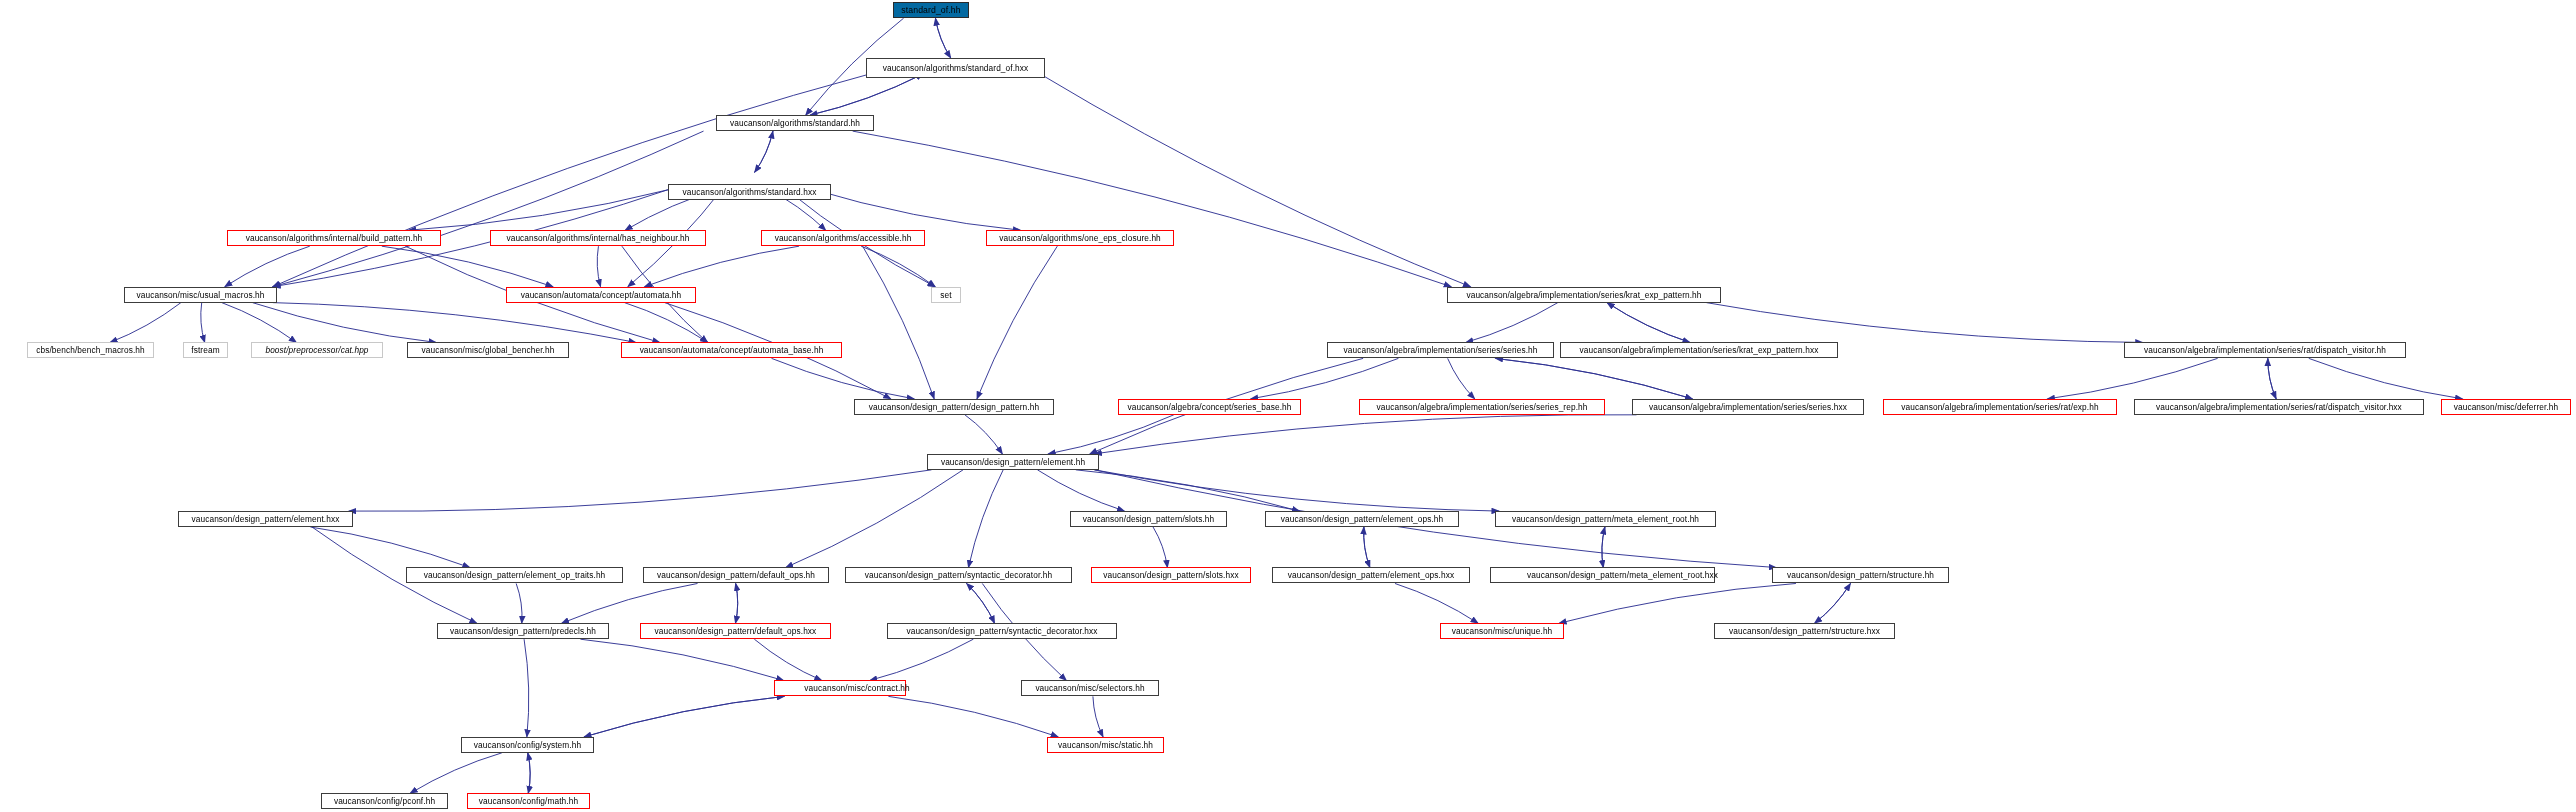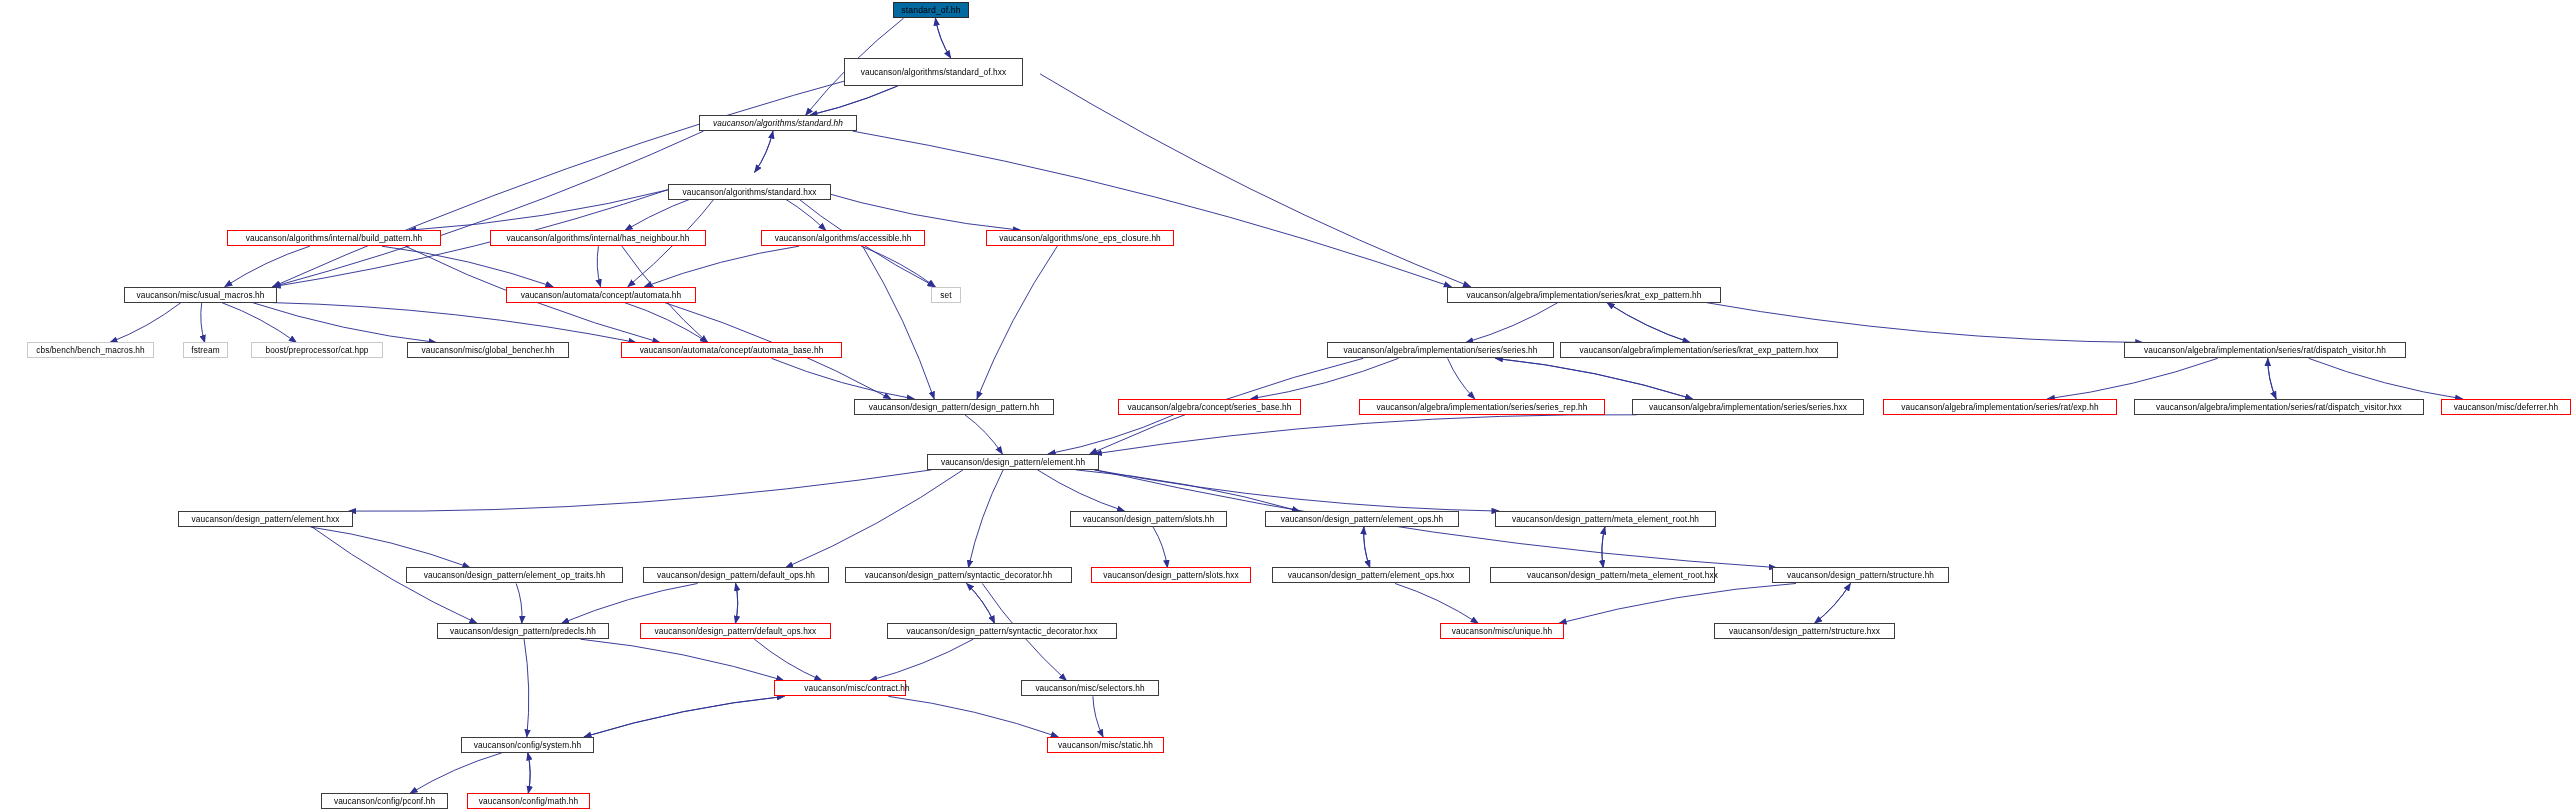--- a/index.html
+++ b/index.html
@@ -128,24 +128,24 @@
       <path d="M1509.96,962 Q1511.2,991.5 1524.04,1018" fill="none" stroke="#2e3192" stroke-width="1.3" marker-end="url(#ah)"></path>
       <path d="M1227.47,962 Q1347.6,977.9 1462.03,1018" fill="none" stroke="#2e3192" stroke-width="1.3" marker-end="url(#ah)"></path>
       <path d="M693.36,1040 Q626.4,1059.9 566.64,1096" fill="none" stroke="#2e3192" stroke-width="1.3" marker-end="url(#ah)"></path>
       <path d="M729.18,1040 Q735.5,1067.9 729.82,1096" fill="none" stroke="#2e3192" stroke-width="1.3" marker-end="url(#ah)"></path>
       <path d="M729.82,1096 Q735.5,1067.9 729.18,1040" fill="none" stroke="#2e3192" stroke-width="1.3" marker-end="url(#ah)"></path>
     </svg>
   <div id="nodelayer">
       <div class="node root" style="left: 893px; top: 2.2px; width: 76px; height: 16px;">
         <span class="label">standard_of.hh</span>
       </div>
-      <div class="node dark" style="left: 844px; top: 58px; width: 179px; height: 28px;">
+      <div class="node dark" style="left: 866px; top: 58px; width: 179px; height: 20px;">
         <span class="label">vaucanson/algorithms/standard_of.hxx</span>
       </div>
-      <div class="node dark" style="left: 699px; top: 115px; width: 158px; height: 16px; font-style: italic;">
+      <div class="node dark" style="left: 716px; top: 115px; width: 158px; height: 16px;">
         <span class="label">vaucanson/algorithms/standard.hh</span>
       </div>
       <div class="node dark" style="left: 668px; top: 172px; width: 163px; height: 16px; margin-top: 12px;">
         <span class="label">vaucanson/algorithms/standard.hxx</span>
       </div>
       <div class="node red" style="left: 227px; top: 230px; width: 214px; height: 16px;">
         <span class="label">vaucanson/algorithms/internal/build_pattern.hh</span>
       </div>
       <div class="node red" style="left: 490px; top: 230px; width: 216px; height: 16px;">
         <span class="label">vaucanson/algorithms/internal/has_neighbour.hh</span>
@@ -164,21 +164,21 @@
       </div>
       <div class="node red" style="left: 506px; top: 287px; width: 190px; height: 16px;">
         <span class="label">vaucanson/automata/concept/automata.hh</span>
       </div>
       <div class="node light" style="left: 27px; top: 342px; width: 127px; height: 16px;">
         <span class="label">cbs/bench/bench_macros.hh</span>
       </div>
       <div class="node light" style="left: 183px; top: 342px; width: 45px; height: 16px;">
         <span class="label">fstream</span>
       </div>
-      <div class="node light" style="left: 251px; top: 342px; width: 132px; height: 16px;">
+      <div class="node light" style="left: 251px; top: 342px; width: 132px; height: 16px; font-style: italic;">
         <span class="label">boost/preprocessor/cat.hpp</span>
       </div>
       <div class="node dark" style="left: 407px; top: 342px; width: 162px; height: 16px;">
         <span class="label">vaucanson/misc/global_bencher.hh</span>
       </div>
       <div class="node red" style="left: 621px; top: 342px; width: 221px; height: 16px;">
         <span class="label">vaucanson/automata/concept/automata_base.hh</span>
       </div>
       <div class="node light" style="left: 931px; top: 287px; width: 30px; height: 16px;">
         <span class="label">set</span>

